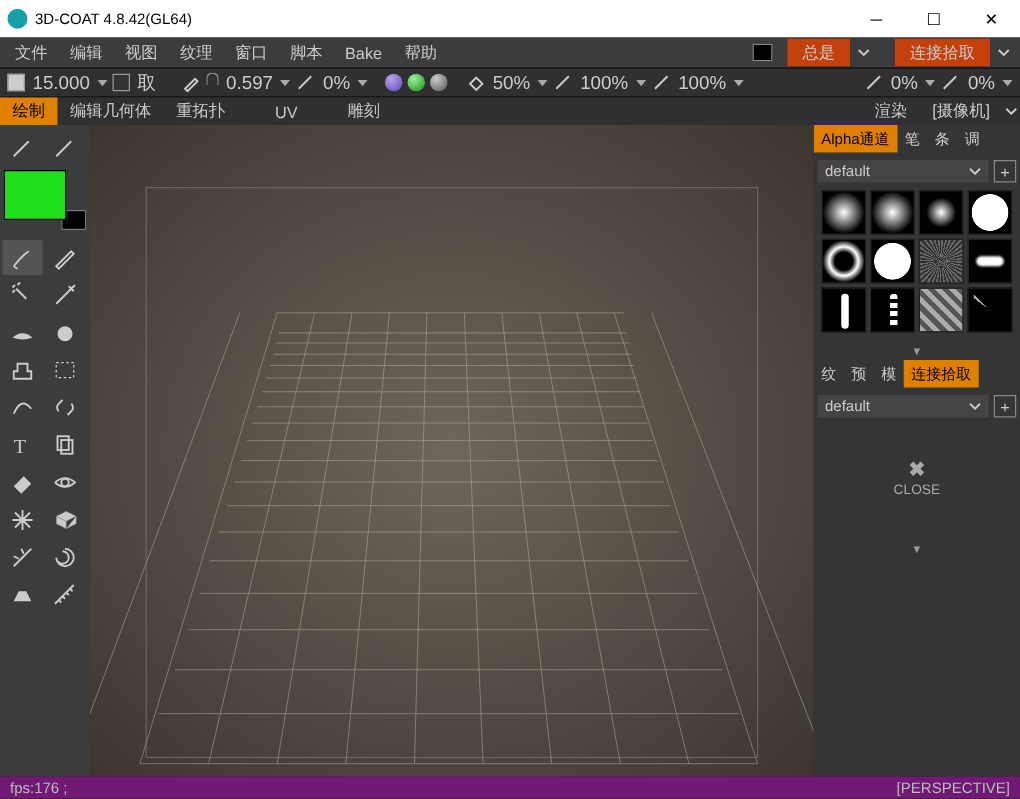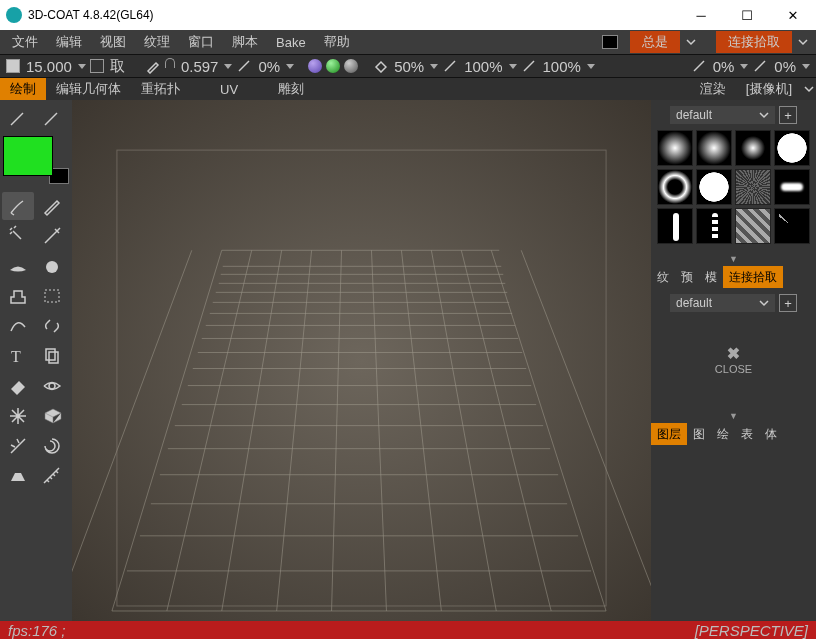--- a/index.html
+++ b/index.html
@@ -42,21 +42,21 @@
   .colorbox { width: 66px; height: 48px; margin: 2px auto 6px; position: relative; }
   .color-main { position: absolute; width: 50px; height: 40px; left: 0; top: 0; background: #20e020; border: 1px solid #000; }
   .color-back { position: absolute; width: 20px; height: 16px; right: 0; bottom: 0; background: #000; border: 1px solid #777; }
 
   .viewport { flex: 1; position: relative; background: radial-gradient(ellipse at center, #6d665c 0%, #3c362f 100%); overflow: hidden; }
 
   .rightcol { width: 165px; background: #353535; display: flex; flex-direction: column; }
   .panel-hd { height: 22px; display: flex; align-items: stretch; font-size: 12px; }
   .panel-hd .ptab { padding: 2px 6px; cursor: pointer; display: flex; align-items: center; }
   .ptab.active { background: #e08000; color: #000; }
-  .panel-body { padding: 4px 19px; }
+  .panel-body { padding: 4px 3px; }
   .dd-row { display: flex; align-items: center; gap: 4px; height: 22px; }
   .dd-box { flex: 1; background: #444; padding: 2px 6px; font-size: 12px; display: flex; align-items: center; justify-content: space-between; }
   .add-btn { width: 18px; height: 18px; border: 1px solid #888; display: flex; align-items: center; justify-content: center; font-size: 13px; cursor: pointer; }
   .alpha-grid { display: grid; grid-template-columns: repeat(4, 36px); grid-auto-rows: 36px; gap: 3px; padding: 4px 2px; justify-content: center; }
   .ath { background: radial-gradient(circle at center, #fff 0%, #000 70%); border: 1px solid #222; cursor: pointer; }
   .ath.solid { background: radial-gradient(circle at center, #fff 60%, #000 62%); }
   .ath.ring { background: radial-gradient(circle at center, #000 30%, #fff 48%, #000 70%); }
   .ath.pill { background: linear-gradient(#000,#000); position: relative; }
   .ath.pill::after { content:""; position:absolute; inset: 13px 6px; background:#fff; border-radius: 8px; filter: blur(1px); }
   .ath.noise { background: repeating-conic-gradient(#666 0 5deg, #333 5deg 10deg); }
@@ -65,21 +65,21 @@
   .ath.chain { background:#000; position:relative; }
   .ath.chain::after { content:""; position:absolute; left:15px; top:4px; width:6px; height:28px; background: repeating-linear-gradient(#fff 0 4px,#000 4px 7px); border-radius:3px; }
   .ath.blocks { background: repeating-linear-gradient(45deg,#aaa 0 4px,#555 4px 8px); }
   .ath.crack { background: #000; position:relative; }
   .ath.crack::after { content:""; position:absolute; inset:4px; background: conic-gradient(#000 0 85%, #aaa 85% 87%, #000 87% 100%); }
 
   .close-panel { text-align: center; padding: 30px 0; color: #aaa; font-size: 11px; }
   .close-panel .x { font-size: 16px; font-weight: bold; }
   .chev-row { text-align: center; color: #999; font-size: 9px; padding: 2px 0; }
 
-  .statusbar { height: 18px; background: #b91c1c; color: #bbb; display: flex; align-items: center; padding: 0 8px; font-size: 15px; font-style: italic; }
+  .statusbar { height: 18px; background: #701a75; color: #bbb; display: flex; align-items: center; padding: 0 8px; font-size: 12px; }
   .statusbar .ssep { flex: 1; }
 
   svg { display: block; }
   .ico-stroke { stroke: #ccc; stroke-width: 1.5; fill: none; }
 </style>
 </head>
 <body>
 
 <div class="titlebar">
   <span class="app-icon"></span>
@@ -373,20 +373,26 @@
         <line x1="147" y1="183" x2="434" y2="183"></line>
           <line x1="149" y1="174" x2="432" y2="174"></line>
         <line x1="151" y1="166" x2="430" y2="166"></line>
           <line x1="150" y1="150" x2="428" y2="150"></line>
       </g>
       <rect x="45" y="50" width="490" height="455" stroke="#8a847a" stroke-width="1" fill="none" opacity="0.55"></rect>
     </svg>
   </div>
 
   <div class="rightcol">
+    <div class="panel-hd">
+      <div class="ptab active">Alpha通道</div>
+      <div class="ptab">笔</div>
+      <div class="ptab">条</div>
+      <div class="ptab">调</div>
+    </div>
     <div class="panel-body">
       <div class="dd-row">
         <div class="dd-box">
           <span>default</span>
           <svg width="10" height="10">
               <path class="ico-stroke" d="M1 3 L5 7 L9 3"></path>
             </svg>
         </div>
         <div class="add-btn">+</div>
       </div>
@@ -423,27 +429,20 @@
         </div>
         <div class="add-btn">+</div>
       </div>
       <div class="close-panel">
         <div class="x">✖</div>
         <div>CLOSE</div>
       </div>
     </div>
     <div class="chev-row">▼</div>
 
-    <div class="panel-hd">
-      <div class="ptab active">图层</div>
-      <div class="ptab">图</div>
-      <div class="ptab">绘</div>
-      <div class="ptab">表</div>
-      <div class="ptab">体</div>
-    </div>
     <div style="flex:1"></div>
   </div>
 </div>
 
 <div class="statusbar">
   <span>fps:176 ;</span>
   <span class="ssep"></span>
   <span>[PERSPECTIVE]</span>
 </div>
 

